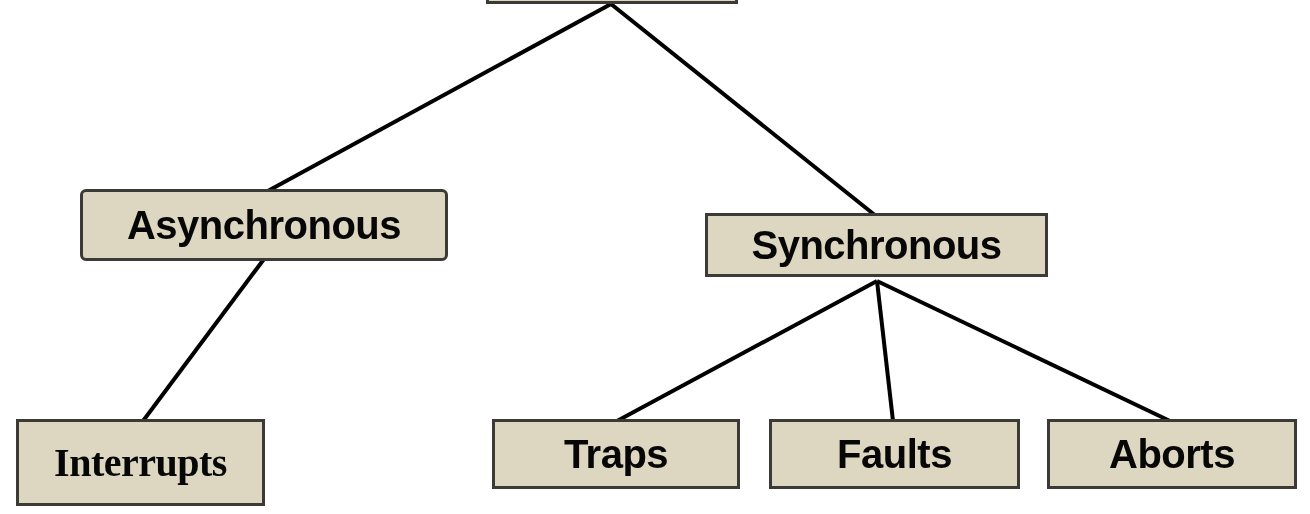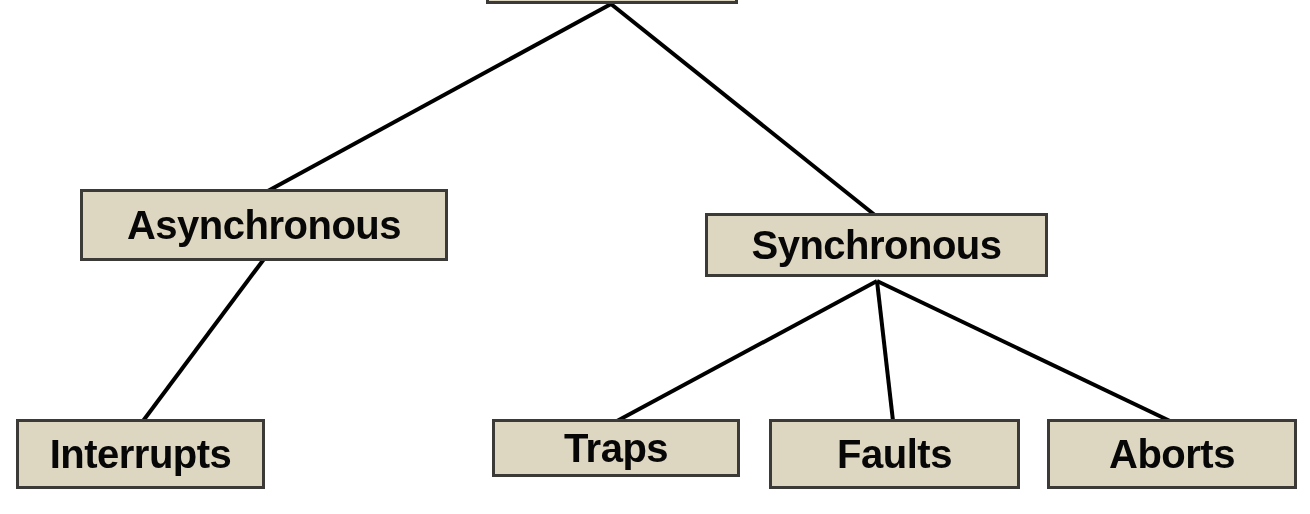--- a/index.html
+++ b/index.html
@@ -39,24 +39,24 @@
   }
   .node .label {
     font-weight: 700;
     font-size: 40px;
     color: #070707;
     letter-spacing: -0.5px;
     white-space: nowrap;
   }
   
   #node-root        { left: 486px; top: -66px; width: 252px; height: 70px; }
-  #node-asynchronous{ left: 80px;  top: 189px; width: 368px; height: 72px; }
+  #node-asynchronous{ left: 80px;  top: 189px; width: 368px; height: 72px; border-radius: 6px; }
   #node-synchronous { left: 705px; top: 213px; width: 343px; height: 64px; }
-  #node-interrupts  { left: 16px;  top: 419px; width: 249px; height: 70px; }
-  #node-traps       { left: 492px; top: 419px; width: 248px; height: 58px; }
+  #node-interrupts  { left: 16px;  top: 419px; width: 249px; height: 87px; font-family: Liberation Serif, serif; }
+  #node-traps       { left: 492px; top: 419px; width: 248px; height: 70px; }
   #node-faults      { left: 769px; top: 419px; width: 251px; height: 70px; }
   #node-aborts      { left: 1047px;top: 419px; width: 250px; height: 70px; }
 </style>
 </head>
 <body>
 
 <div class="canvas">
 
   <svg class="connectors" viewBox="0 0 1310 514" xmlns="http://www.w3.org/2000/svg">
     <line x1="611" y1="4" x2="266" y2="192"></line>

